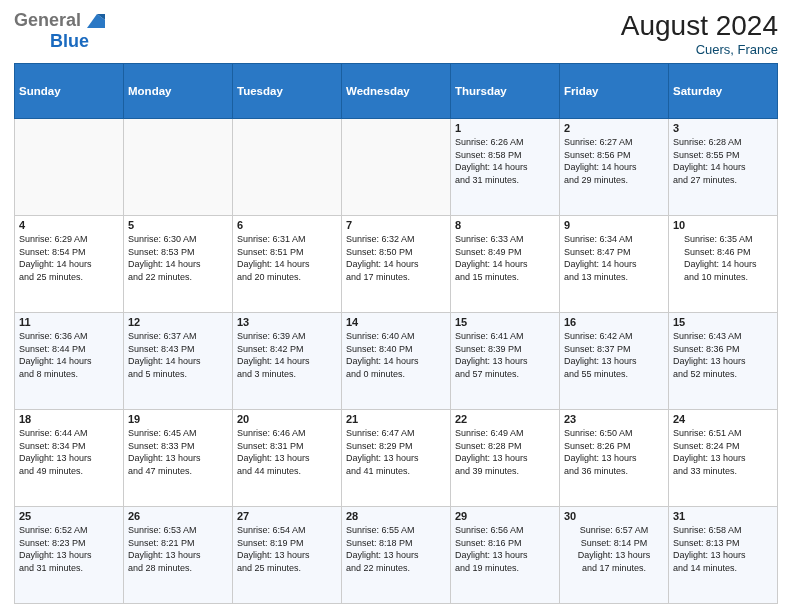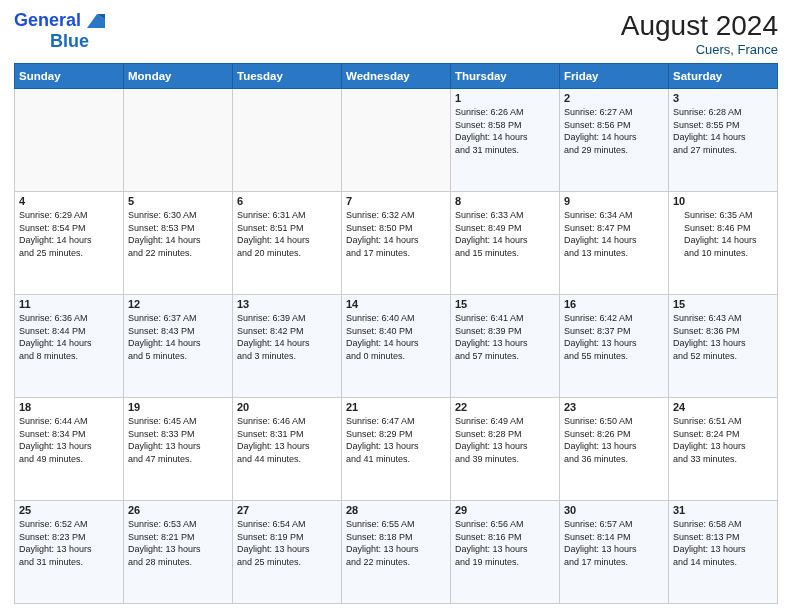--- a/index.html
+++ b/index.html
@@ -25,21 +25,21 @@
     }
     .logo {
       display: flex;
       align-items: center;
     }
     .logo-text {
       font-size: 18px;
       font-weight: bold;
       line-height: 1.1;
     }
-    .logo-general { color: #1d4ed8; }
+    .logo-general { color: #737373; }
     .logo-blue { color: #1a6abf; margin-left: 36px; }
     .logo-icon {
       width: 22px;
       height: 22px;
       margin-left: 2px;
     }
     .title-block {
       text-align: right;
     }
     .month-year {
@@ -55,21 +55,21 @@
       flex: 1;
       border-collapse: collapse;
       width: 100%;
       table-layout: fixed;
     }
     .calendar thead th {
       background: #2a78c5;
       color: #fff;
       font-size: 11.5px;
       font-weight: bold;
-      padding: 6px 4px;
+      padding: 21px 4px;
       border: 1px solid #1a5fa0;
       text-align: left;
     }
     .calendar tbody td {
       border: 1px solid #ccc;
       vertical-align: top;
       padding: 3px 4px;
       font-size: 9.5px;
       color: #222;
       height: 88px;
@@ -343,21 +343,21 @@
           </td>
           <td>
             <span class="day-num">29</span>
             <div class="day-info" style="white-space: pre-line;">Sunrise: 6:56 AM
 Sunset: 8:16 PM
 Daylight: 13 hours
 and 19 minutes.</div>
           </td>
           <td>
             <span class="day-num">30</span>
-            <div class="day-info" style="white-space: pre-line;">Sunrise: 6:57 AM
+            <div class="day-info" style="white-space: pre-line; text-align: center;">Sunrise: 6:57 AM
 Sunset: 8:14 PM
 Daylight: 13 hours
 and 17 minutes.</div>
           </td>
           <td>
             <span class="day-num">31</span>
             <div class="day-info" style="white-space: pre-line;">Sunrise: 6:58 AM
 Sunset: 8:13 PM
 Daylight: 13 hours
 and 14 minutes.</div>

